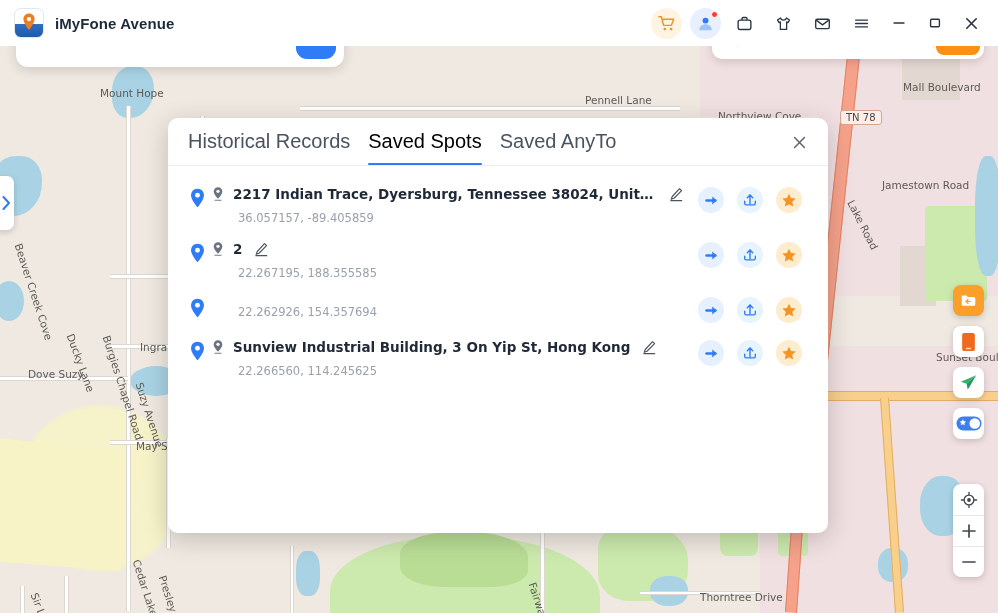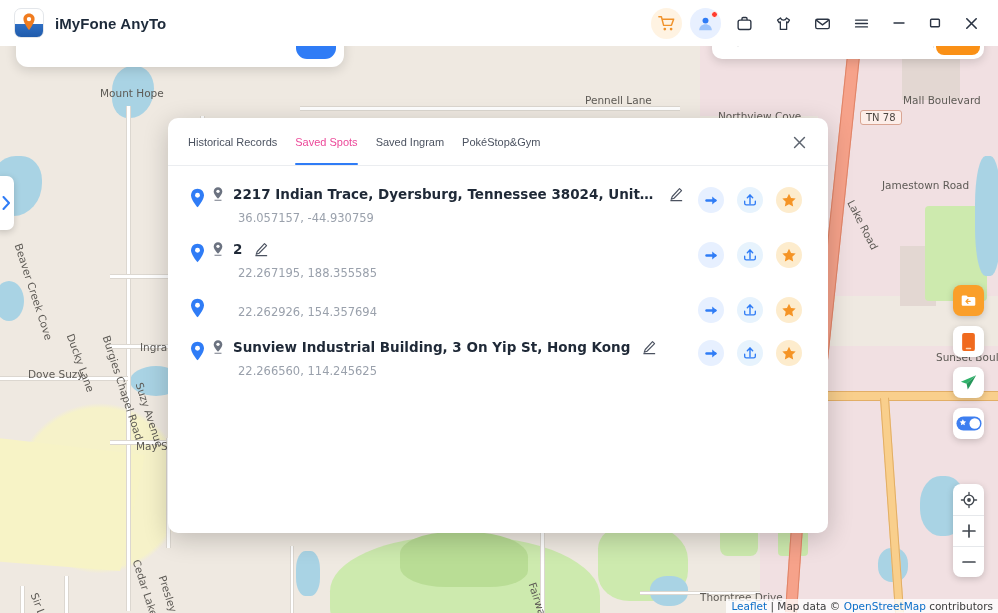--- a/index.html
+++ b/index.html
@@ -204,26 +204,26 @@
     display: flex; flex-direction: column;
   }
   .panel-tabs {
     height: 48px; flex: 0 0 auto;
     border-bottom: 1px solid #ebedf0;
     display: flex; align-items: center;
     padding: 0 20px;
     position: relative;
   }
   .tab {
-    font-size: 11px; color: #4b5260;
+    font-size: 20px; color: #4b5260;
     margin-right: 18px; height: 47px;
     display: flex; align-items: center;
     cursor: pointer; position: relative;
   }
-  .tab.active { color: #ec4899; }
+  .tab.active { color: #000000; }
   .tab.active::after {
     content: ""; position: absolute; left: 0; right: 0; bottom: 0;
     height: 2.5px; background: #2f7cf6; border-radius: 2px;
   }
   .panel-close {
     position: absolute; right: 18px; top: 13px;
     width: 22px; height: 22px;
     display: flex; align-items: center; justify-content: center;
     color: #5d646f; cursor: pointer;
   }
@@ -316,22 +316,22 @@
     <div class="road v" style="left:64px;  top:530px; width:5px; height:80px;"></div>
 
     <div class="road v" style="left:290px; top:500px; width:4px; height:110px;"></div>
     <div class="road" style="left:640px; top:545px; width:120px; height:4px;"></div>
     <div class="road v" style="left:540px; top:480px; width:5px; height:130px;"></div>
 
     <div id="map-labels">
         <div class="maplabel" style="left: 100px; top: 41px;">Mount Hope</div>
         <div class="maplabel" style="left: 585px; top: 48px;">Pennell Lane</div>
         <div class="maplabel" style="left: 718px; top: 64px;">Northview Cove</div>
-        <div class="shield" style="left: 840px; top: 64px; margin-left: 20px;">TN 78</div>
-        <div class="maplabel" style="left: 903px; top: 48px;">Mall Boulevard</div>
+        <div class="shield" style="left: 840px; top: 64px;">TN 78</div>
+        <div class="maplabel" style="left: 903px; top: 35px;">Mall Boulevard</div>
         <div class="maplabel" style="left: 882px; top: 133px;">Jamestown Road</div>
         <div class="maplabel" style="left: 856px; top: 152px; transform: rotate(63deg); transform-origin: left top;">Lake Road</div>
         <div class="maplabel" style="left: 24px; top: 196px; transform: rotate(72deg); transform-origin: left top;">Beaver Creek Cove</div>
         <div class="maplabel" style="left: 28px; top: 322px;">Dove Suzy</div>
         <div class="maplabel" style="left: 76px; top: 286px; transform: rotate(70deg); transform-origin: left top;">Ducky Lane</div>
         <div class="maplabel" style="left: 112px; top: 288px; transform: rotate(72deg); transform-origin: left top;">Burgies Chapel Road</div>
         <div class="maplabel" style="left: 140px; top: 295px;">Ingram</div>
         <div class="maplabel" style="left: 145px; top: 335px; transform: rotate(72deg); transform-origin: left top;">Suzy Avenue</div>
         <div class="maplabel" style="left: 136px; top: 394px;">May Street</div>
         <div class="maplabel" style="left: 936px; top: 305px;">Sunset Boulevard</div>
@@ -341,33 +341,30 @@
         <div class="maplabel" style="left: 538px; top: 535px; transform: rotate(72deg); transform-origin: left top;">Fairway Drive</div>
         <div class="maplabel" style="left: 700px; top: 545px;">Thorntree Drive</div>
       </div>
 
     <div class="panel-handle">
       <svg width="9" height="14" viewBox="0 0 9 14">
         <path d="M1.5 1 L7 7 L1.5 13" stroke="#2f7cf6" stroke-width="2" fill="none" stroke-linecap="round" stroke-linejoin="round"></path>
       </svg>
     </div>
 
-    <div class="attrib">
-      <a href="#">Leaflet</a><span> | Map data © </span><a href="#">OpenStreetMap</a><span> contributors</span>
-    </div>
   </div>
 
   <div class="titlebar">
     <div class="app-logo">
       <svg class="pin" viewBox="0 0 13 18">
         <path d="M6.5 0.6 C3.3 0.6 0.9 3 0.9 6.1 C0.9 10.2 6.5 17.2 6.5 17.2 C6.5 17.2 12.1 10.2 12.1 6.1 C12.1 3 9.7 0.6 6.5 0.6 Z" fill="#f07c1f"></path>
         <circle cx="6.5" cy="6.1" r="2.2" fill="#ffffff"></circle>
       </svg>
     </div>
-    <div class="app-title">iMyFone AnyTo</div>
+    <div class="app-title">iMyFone Avenue</div>
 
     <div class="titlebar-spacer"></div>
 
     <div class="tb-icons">
       <div class="tb-btn cart">
         <svg width="17" height="17" viewBox="0 0 20 20">
           <path d="M1 2 h3 l2.6 10.2 h9.2 L18.4 5 H5.2" stroke="#f0922a" stroke-width="1.7" fill="none" stroke-linecap="round" stroke-linejoin="round"></path>
           <circle cx="8" cy="16.5" r="1.6" fill="#f0922a"></circle>
           <circle cx="15.4" cy="16.5" r="1.6" fill="#f0922a"></circle>
         </svg>
@@ -529,22 +526,21 @@
       <svg width="18" height="18" viewBox="0 0 20 20">
         <path d="M3.4 10 H16.6" stroke="#41474f" stroke-width="1.9" stroke-linecap="round"></path>
       </svg>
     </div>
   </div>
 
   <div class="panel">
     <div class="panel-tabs">
       <div class="tab">Historical Records</div>
       <div class="tab active">Saved Spots</div>
-      <div class="tab">Saved Ingram</div>
-      <div class="tab">PokéStop&amp;Gym</div>
+      <div class="tab">Saved AnyTo</div>
       <div class="panel-close">
         <svg width="15" height="15" viewBox="0 0 14 14">
           <path d="M2.4 2.4 L11.6 11.6 M11.6 2.4 L2.4 11.6" stroke="#5d646f" stroke-width="1.4" stroke-linecap="round"></path>
         </svg>
       </div>
     </div>
 
     <div class="spot-list" id="spot-list">
         <div class="spot-row">
           <div class="spot-pin-blue"><svg width="15" height="20" viewBox="0 0 16 22">
@@ -561,21 +557,21 @@
                 </svg>
               </span>
               <span class="spot-name">2217 Indian Trace, Dyersburg, Tennessee 38024, United States</span>
               <span class="spot-edit">
                 <svg width="15" height="15" viewBox="0 0 18 18">
                   <path d="M12.6 1.9 L15.1 4.4 L6 13.5 L2.6 14.8 L3.9 11.4 Z" stroke="#4b5260" stroke-width="1.35" fill="none" stroke-linejoin="round"></path>
                   <path d="M2.2 16.4 h13" stroke="#4b5260" stroke-width="1.35" stroke-linecap="round"></path>
                 </svg>
               </span>
             </div>
-            <div class="spot-coords">36.057157, -44.930759</div>
+            <div class="spot-coords">36.057157, -89.405859</div>
           </div>
           <div class="spot-actions">
             <span class="act go">
               <svg width="15" height="15" viewBox="0 0 16 16">
                 <path d="M2.6 8 H12.2" stroke="#2f7cf6" stroke-width="2.5" stroke-linecap="round"></path>
                 <path d="M8.8 3.8 L13.6 8 L8.8 12.2 Z" fill="#2f7cf6"></path>
               </svg>
             </span>
             <span class="act up">
               <svg width="16" height="16" viewBox="0 0 18 17">

